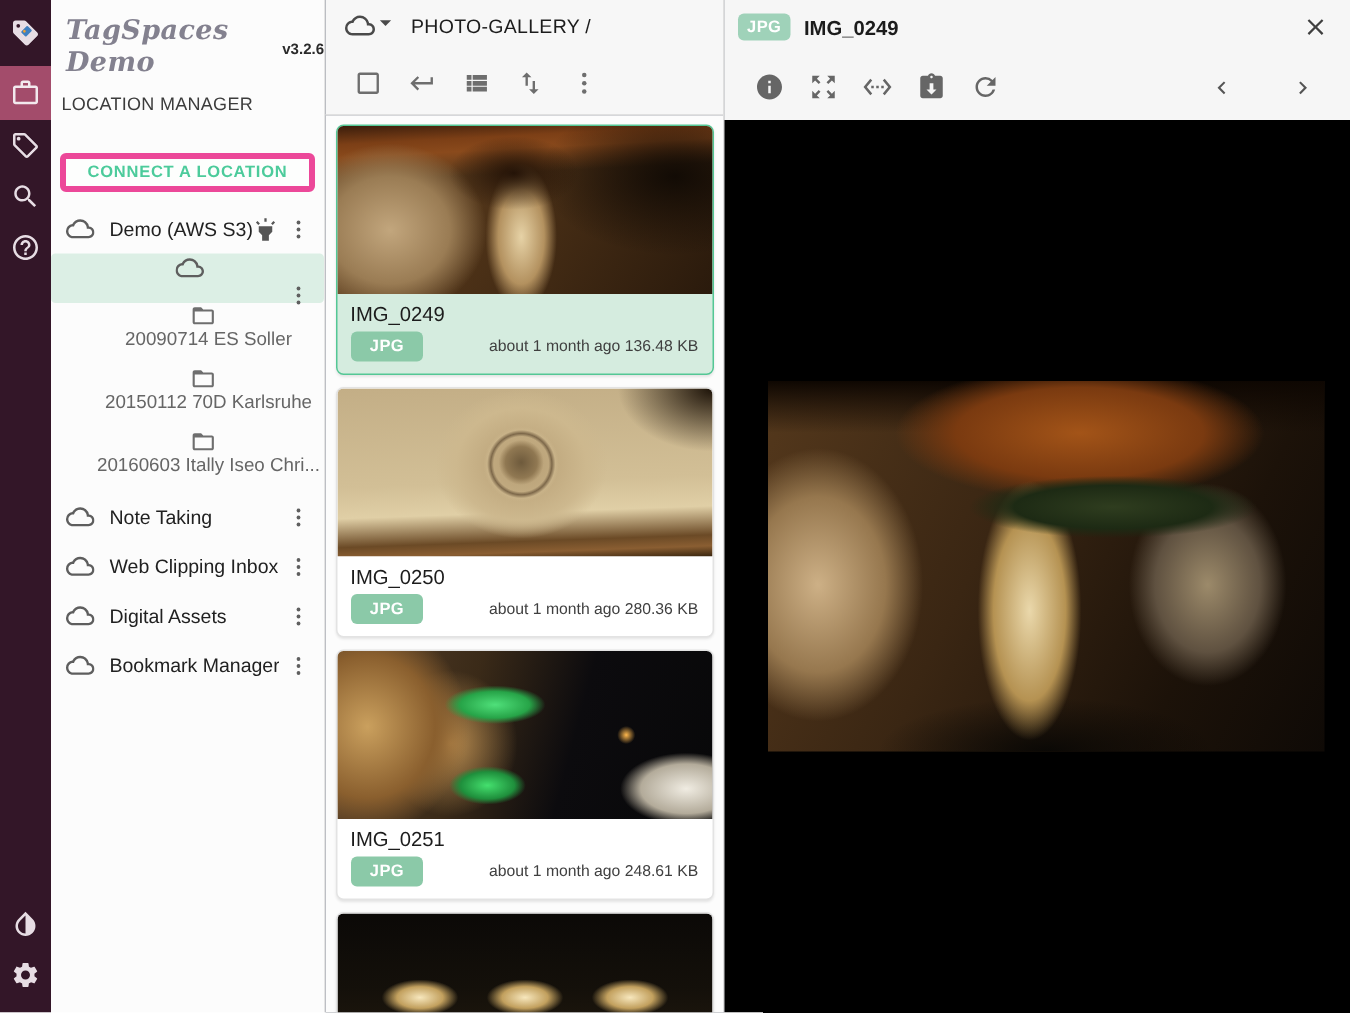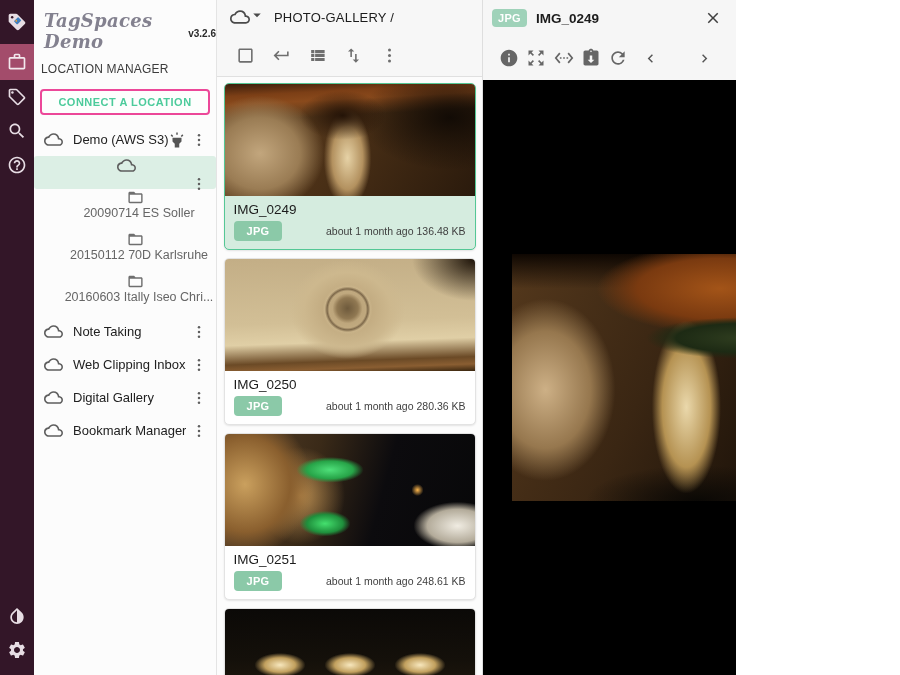--- a/index.html
+++ b/index.html
@@ -1,35 +1,35 @@
 <!DOCTYPE html>
 <html><head>
 <meta charset="utf-8">
 <style>
   * { margin:0; padding:0; box-sizing:border-box; }
   html,body { width:900px; height:675px; overflow:hidden; }
   body { font-family:"Liberation Sans", sans-serif; background:#fff; }
-  .app { display:flex; width:736px; height:675px; overflow:hidden; }
+  .app { display:flex; width:900px; height:675px; overflow:hidden; }
 
   
   .activity-bar { width:34px; background:#331628; display:flex; flex-direction:column; align-items:center; flex-shrink:0; }
   .ab-btn { width:34px; height:34px; display:flex; align-items:center; justify-content:center; cursor:pointer; }
   .ab-btn svg { width:20px; height:20px; }
   .ab-logo { height:44px; }
   .ab-btn.active { background:#a34c6b; height:36px; }
   .ab-spacer { flex:1; }
   .ab-bottom { margin-bottom:8px; }
 
   
   .location-panel { width:183px; background:#fcfcfc; border-right:1px solid #e4e4e4; flex-shrink:0; display:flex; flex-direction:column; }
   .brand { height:46px; display:flex; align-items:flex-start; padding:10px 0 0 10px; }
   .brand-name { font-family:"DejaVu Serif", serif; font-style:italic; font-weight:bold; font-size:18px; color:#83818f; letter-spacing:.3px; }
   .brand-ver { font-size:10px; font-weight:bold; color:#2b2b2b; margin-left:5px; margin-top:18px; }
   .lm-title { font-size:12px; color:#3c3c3c; padding:16px 0 8px 7px; letter-spacing:.2px; }
-  .connect-btn { margin:5px 6px 8px 6px; height:26px; border:2px solid #ec4899; border-radius:4px; background:#fdfefd; color:#4ccb9b; font-size:11px; font-weight:bold; letter-spacing:.5px; cursor:pointer; font-family:"Liberation Sans", sans-serif; }
+  .connect-btn { margin:18px 6px 8px 6px; height:26px; border:4px solid #ec4899; border-radius:4px; background:#fdfefd; color:#4ccb9b; font-size:11px; font-weight:bold; letter-spacing:.5px; cursor:pointer; font-family:"Liberation Sans", sans-serif; }
   .loc-row { height:33px; display:flex; align-items:center; padding:0 8px 0 10px; cursor:pointer; }
   .loc-row.selected { background:#dcefe5; border-radius:3px;flex-direction:column; }
   .loc-row svg.cloud { width:19px; height:19px; flex-shrink:0; }
   .loc-label { font-size:13px; color:#212121; margin-left:10px; white-space:nowrap; overflow:hidden; }
   .row-dots { margin-left:auto; width:18px; height:18px; display:flex; align-items:center; justify-content:center; cursor:pointer; flex-shrink:0; }
   .row-flash { width:18px; height:18px; margin-left:auto; margin-right:2px; flex-shrink:0; }
   .row-flash + .row-dots { margin-left:2px; }
   .dir-row { height:42px; display:flex; align-items:center; padding-left:20px; cursor:pointer;flex-direction:column; }
   .dir-row svg { width:17px; height:17px; flex-shrink:0; }
   .dir-label { font-size:12.5px; color:#666; margin-left:8px; white-space:nowrap; overflow:hidden; }
@@ -251,21 +251,21 @@
               <circle cx="12" cy="12" r="1.9"></circle>
               <circle cx="12" cy="19" r="1.9"></circle>
             </g>
           </svg>
         </span>
     </div>
     <div class="loc-row">
       <svg class="cloud" viewBox="0 0 24 24">
           <path fill="#5e5e5e" d="M19.35 10.04A7.49 7.49 0 0 0 12 4C9.11 4 6.6 5.64 5.35 8.04A5.994 5.994 0 0 0 0 14c0 3.31 2.69 6 6 6h13c2.76 0 5-2.24 5-5 0-2.64-2.05-4.78-4.65-4.96zM19 18H6c-2.21 0-4-1.79-4-4s1.79-4 4-4h.71C7.37 7.69 9.48 6 12 6c3.04 0 5.5 2.46 5.5 5.5v.5H19c1.66 0 3 1.34 3 3s-1.34 3-3 3z"></path>
         </svg>
-      <span class="loc-label">Digital Gallery</span>
+      <span class="loc-label">Digital Assets</span>
       <span class="row-dots">
           <svg viewBox="0 0 24 24" width="16" height="16">
             <g fill="#5f5f5f">
               <circle cx="12" cy="5" r="1.9"></circle>
               <circle cx="12" cy="12" r="1.9"></circle>
               <circle cx="12" cy="19" r="1.9"></circle>
             </g>
           </svg>
         </span>
     </div>

